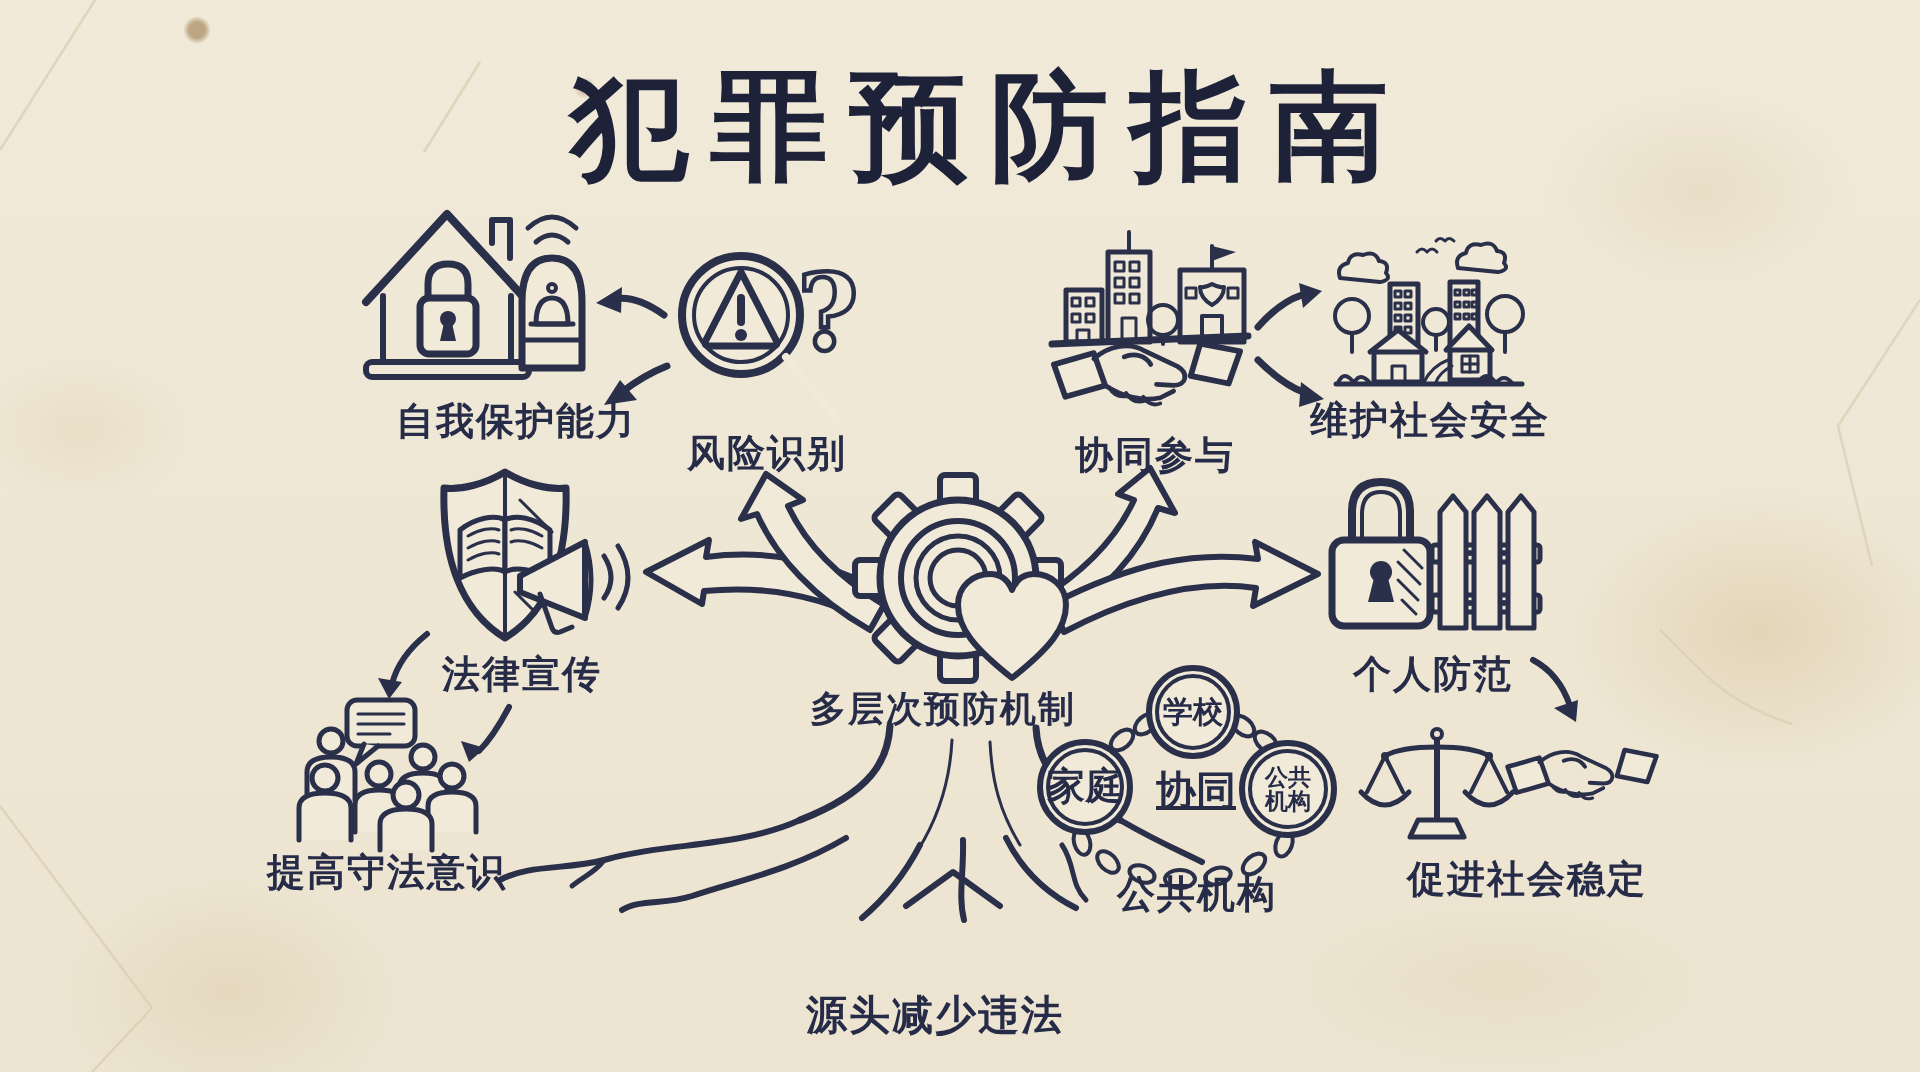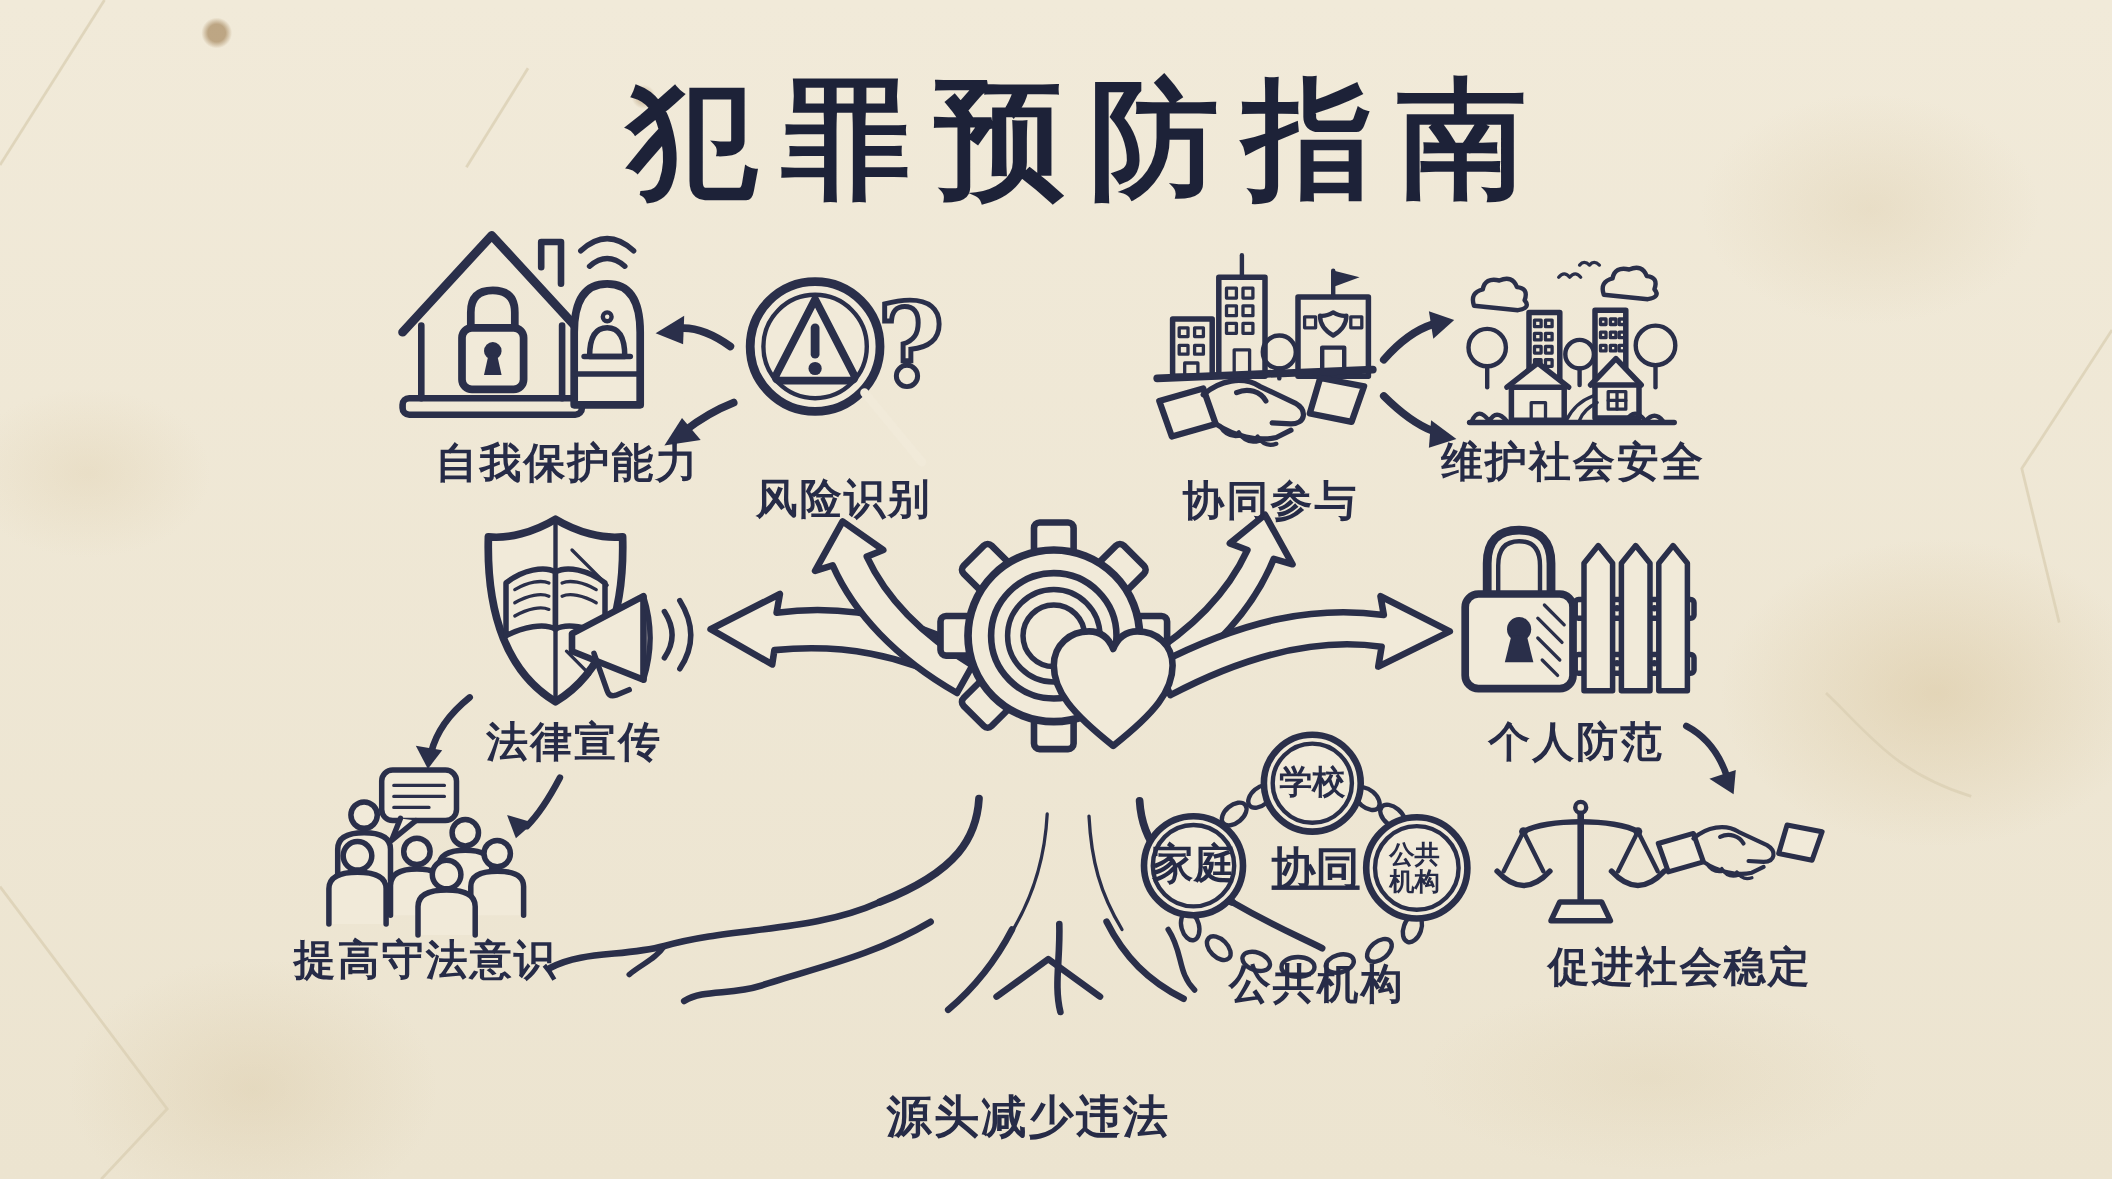--- a/index.html
+++ b/index.html
@@ -36,21 +36,21 @@
     letter-spacing:2px;
   }
   .title{
     position:absolute;z-index:2;transform:translateX(-50%);
     left:990px;top:48px;
     font-family:"DejaVu Serif",serif;font-weight:700;
     font-size:118px;letter-spacing:22px;color:#1d2238;white-space:nowrap;
   }
   .circle-txt{
     position:absolute;z-index:2;transform:translate(-50%,-50%);
-    color:#262b47;font-weight:700;text-align:left;line-height:1.05;
+    color:#262b47;font-weight:700;text-align:center;line-height:1.05;
   }
 </style>
 </head>
 <body>
 
 <div class="canvas">
 
   <svg class="art" width="1920" height="1072" viewBox="0 0 1920 1072">
     <defs>
       <g id="hs">
@@ -331,20 +331,21 @@
     </g>
   </svg>
 
   <div class="title">犯罪预防指南</div>
 
   <div class="lbl" style="left:516px;top:396px;">自我保护能力</div>
   <div class="lbl" style="left:767px;top:416px;margin-top:12px;">风险识别</div>
   <div class="lbl" style="left:1155px;top:430px;">协同参与</div>
   <div class="lbl" style="left:1430px;top:395px;">维护社会安全</div>
   <div class="lbl" style="left:522px;top:649px;">法律宣传</div>
+  <div class="lbl" style="left:943px;top:685px;font-size:36px;">多层次预防机制</div>
   <div class="lbl" style="left:1433px;top:649px;">个人防范</div>
   <div class="lbl" style="left:387px;top:847px;">提高守法意识</div>
   <div class="lbl" style="left:1197px;top:869px;">公共机构</div>
   <div class="lbl" style="left:935px;top:988px;font-size:41px;">源头减少违法</div>
   <div class="lbl" style="left:1527px;top:854px;">促进社会稳定</div>
 
   <div class="circle-txt" style="left:1193px;top:712px;font-size:30px;">学校</div>
   <div class="circle-txt" style="left:1085px;top:787px;font-size:38px;">家庭</div>
   <div class="circle-txt" style="left:1288px;top:789px;font-size:23px;width:50px;white-space:normal;">公共机构</div>
   <div class="circle-txt" style="left:1196px;top:790px;font-size:40px;text-decoration:underline;">协同</div>

